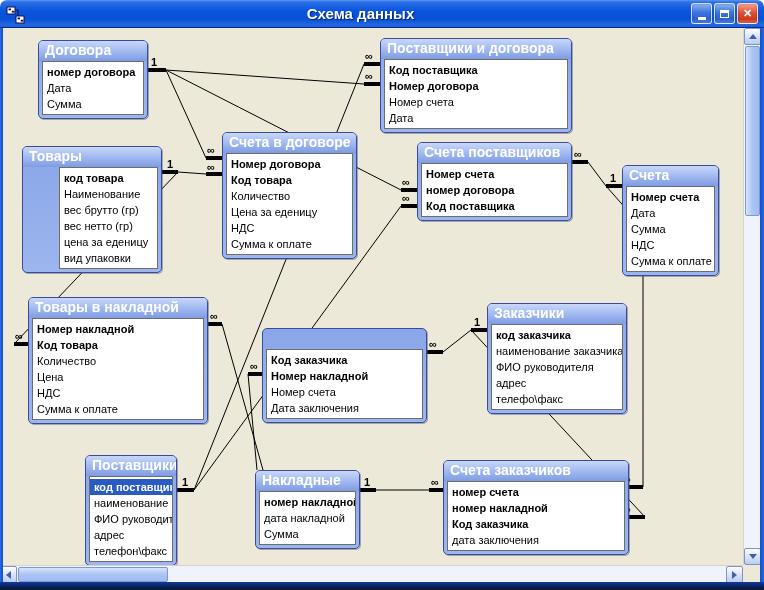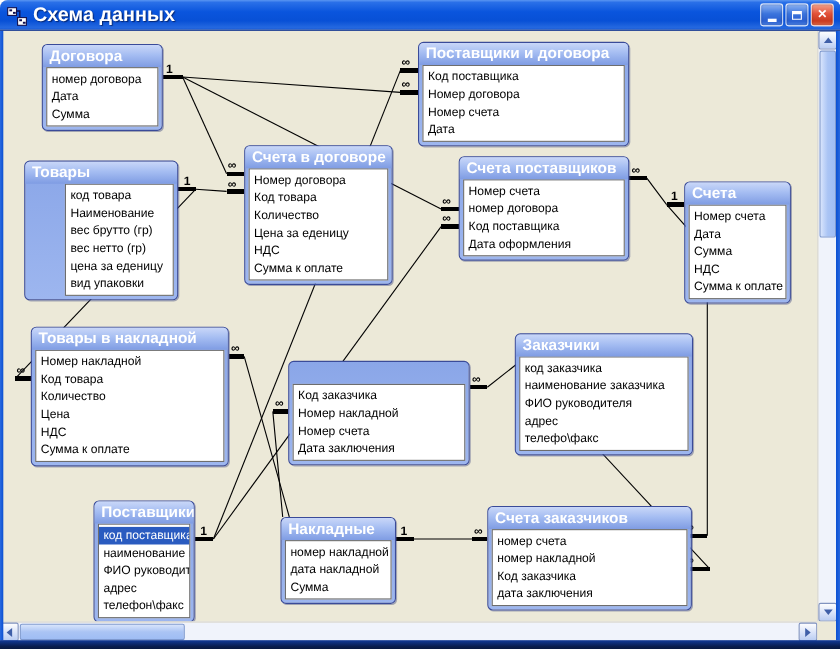--- a/index.html
+++ b/index.html
@@ -10,22 +10,22 @@
   }
   
   .titlebar {
     position:absolute; left:0; top:0; width:764px; height:28px;
     background:linear-gradient(180deg,#5a96f2 0%,#2a70e8 8%,#0a55dd 40%,#0850d6 70%,#2468e0 92%,#1a5cd8 100%);
     display:flex; align-items:center; padding:0 6px; z-index:60;
     border-bottom:1px solid #032a8c;
   }
   .titlebar .ticon { width:20px; height:20px; margin-right:4px; flex:0 0 auto; }
   .titlebar .ttext {
-    color:#fff; font-weight:bold; font-size:18px; flex:1 1 auto;
-    text-shadow:1px 1px 1px rgba(0,0,30,.55); white-space:nowrap; overflow:hidden;
+    color:#fff; font-weight:bold; font-size:15px; flex:1 1 auto;
+    text-shadow:1px 1px 1px rgba(0,0,30,.55); white-space:nowrap; overflow:hidden;text-align:center;
   }
   .winbtns { display:flex; gap:2px; }
   .wbtn {
     width:21px; height:21px; border-radius:3px; border:1px solid rgba(255,255,255,.75);
     color:#fff; font-size:11px; font-weight:bold; display:flex; align-items:center; justify-content:center;
     background:linear-gradient(180deg,#8fb4f4 0%,#3b74dc 45%,#2a5fd0 80%,#4d82e4 100%);
     box-shadow:inset 0 0 2px rgba(0,0,40,.35); cursor:default; line-height:1;
   }
   .wbtn.close { background:linear-gradient(180deg,#f4a58d 0%,#e25138 45%,#c93a1e 80%,#e06a4a 100%); }
   .wbtn .minglyph { display:block; width:8px; height:3px; background:#fff; margin-top:9px; }
@@ -52,21 +52,21 @@
     padding-left:6px; white-space:nowrap; overflow:hidden;
   }
   .tbl ul {
     list-style:none; background:#fff; border:1px solid #6d6d6d;
     padding:2px 0;
   }
   .tbl li {
     font-size:11px; line-height:16px; height:16px; padding:0 4px;
     color:#000; white-space:nowrap; overflow:hidden;
   }
-  .tbl li.pk { font-weight:normal; }
+  .tbl li.pk { font-weight:bold; }
   .tbl li.sel { background:#2a5bc0; color:#fff; }
   
   .frame { position:absolute; z-index:55; }
   .frame.left   { left:0; top:28px; width:3px;  height:554px; background:linear-gradient(90deg,#2a6ae0,#0b50d2); }
   .frame.right  { right:0; top:28px; width:4px; height:554px; background:linear-gradient(90deg,#0b50d2,#2a6ae0); }
   .frame.bottom { left:0; bottom:0; width:764px; height:8px; background:linear-gradient(180deg,#123a9a,#091d4e 70%,#081840); }
   
   .vscroll { position:absolute; left:743px; top:28px; width:17px; height:537px; background:#f0f3fb; z-index:40; border-left:1px solid #d8d4c8; }
   .hscroll { position:absolute; left:0; top:565px; width:743px; height:17px; background:#f0f3fb; z-index:40; border-top:1px solid #d8d4c8; }
   .corner  { position:absolute; left:743px; top:565px; width:17px; height:17px; background:#ece9d8; z-index:40; }
@@ -239,21 +239,20 @@
           <li>НДС</li>
           <li>Сумма к оплате</li>
         </ul>
       </div>
       <div class="tbl" style="left: 417px; top: 114px; width: 155px;">
         <div class="tbl-title">Счета поставщиков</div>
         <ul>
           <li class="pk">Номер счета</li>
           <li class="pk">номер договора</li>
           <li class="pk">Код поставщика</li>
-          <li>Дата оформления</li>
         </ul>
       </div>
       <div class="tbl" style="left: 622px; top: 137px; width: 97px;">
         <div class="tbl-title">Счета</div>
         <ul>
           <li class="pk">Номер счета</li>
           <li>Дата</li>
           <li>Сумма</li>
           <li>НДС</li>
           <li>Сумма к оплате</li>
@@ -271,21 +270,21 @@
         </ul>
       </div>
       <div class="tbl" style="left: 262px; top: 300px; width: 165px;">
         <ul>
           <li class="pk">Код заказчика</li>
           <li class="pk">Номер накладной</li>
           <li>Номер счета</li>
           <li>Дата заключения</li>
         </ul>
       </div>
-      <div class="tbl" style="left: 468px; top: 275px; width: 162px;">
+      <div class="tbl" style="left: 487px; top: 275px; width: 140px;">
         <div class="tbl-title">Заказчики</div>
         <ul>
           <li class="pk">код заказчика</li>
           <li>наименование заказчика</li>
           <li>ФИО руководителя</li>
           <li>адрес</li>
           <li>телефо\факс</li>
         </ul>
       </div>
       <div class="tbl" style="left: 85px; top: 427px; width: 92px;">

